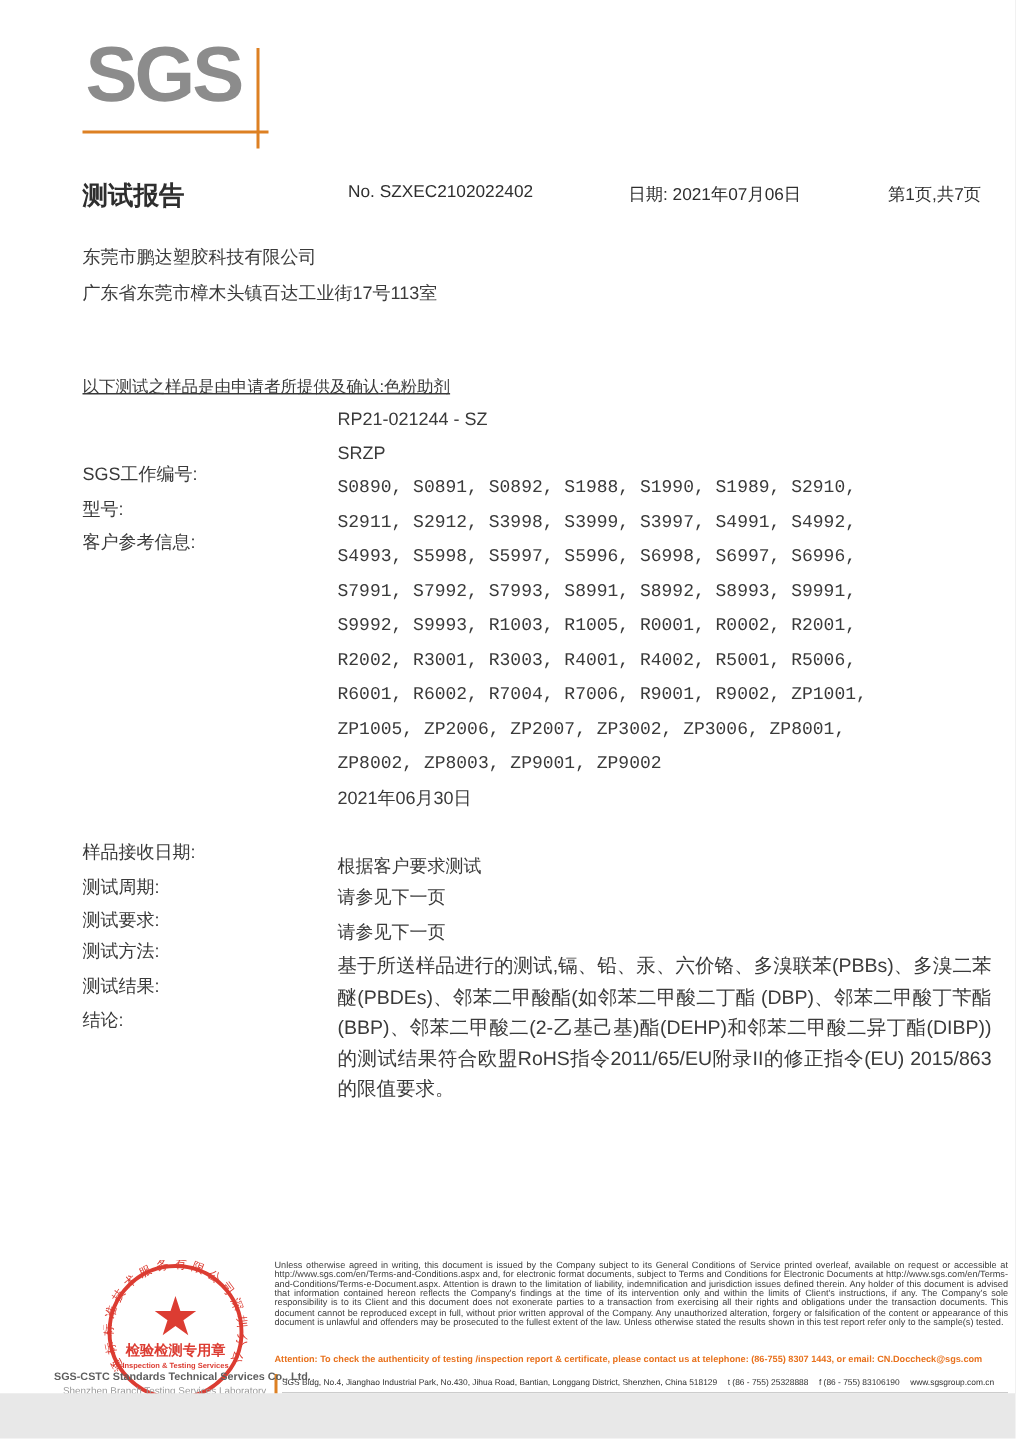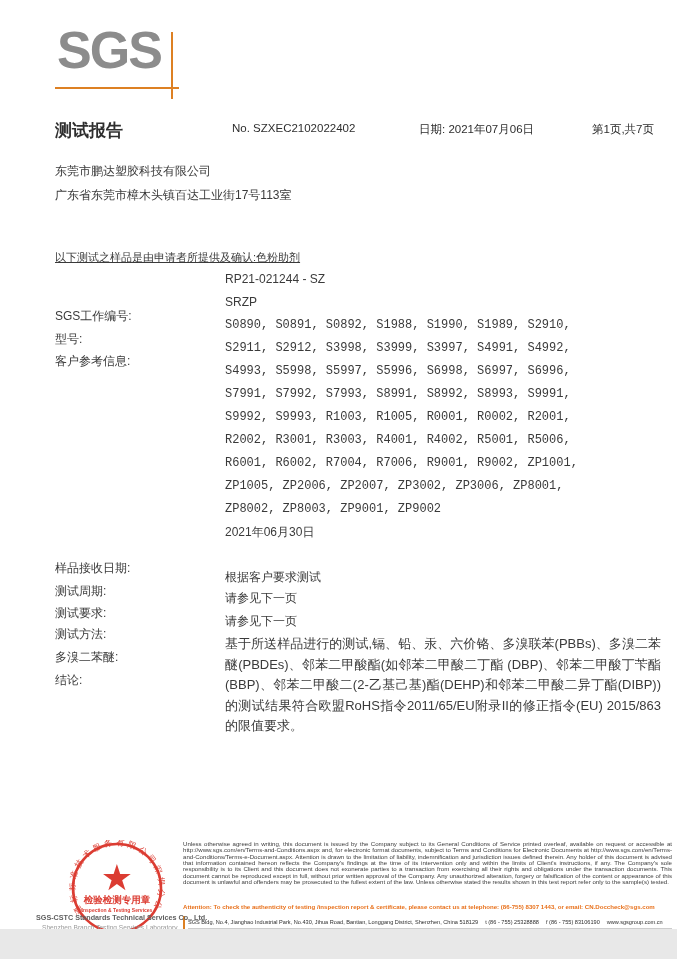--- a/index.html
+++ b/index.html
@@ -87,21 +87,21 @@
   <div class="abs val" style="top:524px">2021年06月30日</div>
 
   <div class="abs lbl" style="top:547px">测试周期:</div>
 
   <div class="abs lbl" style="top:569px">测试要求:</div>
   <div class="abs val" style="top:569px">根据客户要求测试</div>
 
   <div class="abs lbl" style="top:590px">测试方法:</div>
   <div class="abs val" style="top:590px">请参见下一页</div>
 
-  <div class="abs lbl" style="top:613px">多溴二苯醚:</div>
+  <div class="abs lbl" style="top:613px">测试结果:</div>
   <div class="abs val" style="top:613px">请参见下一页</div>
 
   <div class="abs lbl" style="top:636px">结论:</div>
   <div class="abs conclusion-text">基于所送样品进行的测试,镉、铅、汞、六价铬、多溴联苯(PBBs)、多溴二苯醚(PBDEs)、邻苯二甲酸酯(如邻苯二甲酸二丁酯 (DBP)、邻苯二甲酸丁苄酯(BBP)、邻苯二甲酸二(2-乙基己基)酯(DEHP)和邻苯二甲酸二异丁酯(DIBP))的测试结果符合欧盟RoHS指令2011/65/EU附录II的修正指令(EU) 2015/863 的限值要求。</div>
 
   <div class="abs legal-text">Unless otherwise agreed in writing, this document is issued by the Company subject to its General Conditions of Service printed overleaf, available on request or accessible at http://www.sgs.com/en/Terms-and-Conditions.aspx and, for electronic format documents, subject to Terms and Conditions for Electronic Documents at http://www.sgs.com/en/Terms-and-Conditions/Terms-e-Document.aspx. Attention is drawn to the limitation of liability, indemnification and jurisdiction issues defined therein. Any holder of this document is advised that information contained hereon reflects the Company's findings at the time of its intervention only and within the limits of Client's instructions, if any. The Company's sole responsibility is to its Client and this document does not exonerate parties to a transaction from exercising all their rights and obligations under the transaction documents. This document cannot be reproduced except in full, without prior written approval of the Company. Any unauthorized alteration, forgery or falsification of the content or appearance of this document is unlawful and offenders may be prosecuted to the fullest extent of the law. Unless otherwise stated the results shown in this test report refer only to the sample(s) tested.</div>
   <div class="abs attention-text">Attention: To check the authenticity of testing /inspection report &amp; certificate, please contact us at telephone: (86-755) 8307 1443, or email: CN.Doccheck@sgs.com</div>
 
   <div class="abs addr-vline"></div>
   <div class="abs addr-row addr-row-en">

